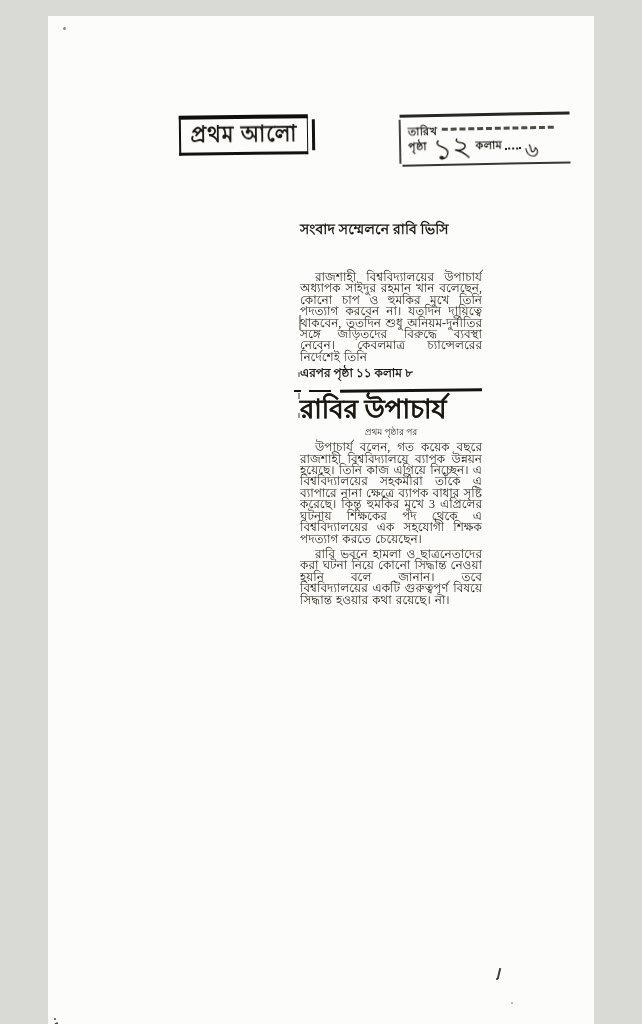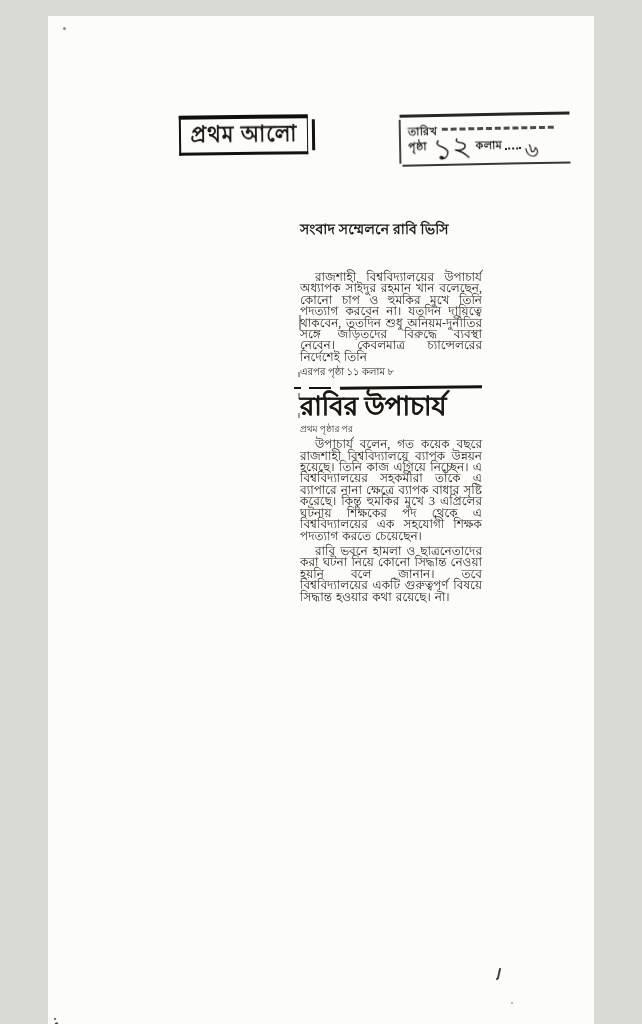--- a/index.html
+++ b/index.html
@@ -56,31 +56,31 @@
   }
   .byline{
     font-size:10.5px;font-weight:bold;filter:blur(0.35px);
     padding-bottom:3px;border-bottom:2px dotted #3a362e;width:156px;margin-bottom:3px;
   }
   .body{
     margin:2px 0 0;font-size:12px;line-height:11.4px;text-align:justify;
     text-indent:15px;color:#27231b;filter:blur(0.45px);word-spacing:1px;
   }
   .body + .body{margin-top:4px;}
-  .jump{font-size:10px;font-weight:normal;filter:blur(0.4px);margin-top:1px;}
+  .jump{font-size:12px;font-weight:bold;filter:blur(0.4px);margin-top:1px;}
   .section-rule{position:relative;height:8px;margin:3px 0 0;}
   .seg{position:absolute;background:#15130f;}
   .seg.s1{left:-6px;top:3px;width:7px;height:2px;}
   .seg.s2{left:9px;top:3px;width:22px;height:2px;}
   .seg.s3{left:40px;top:2px;width:142px;height:3px;transform:rotate(-0.7deg);}
   .cont-headline{
     margin:0;font-size:26px;line-height:29px;font-weight:700;
     filter:blur(0.3px);text-shadow:0 0 .5px rgba(20,18,12,.8);white-space:nowrap;
   }
-  .cont-from{font-size:9px;filter:blur(0.45px);margin-top:1px;color:#2b2720;}
+  .cont-from{font-size:9px;filter:blur(0.45px);margin-top:1px;color:#2b2720;text-align:center;}
   .carryover{font-size:9.8px;filter:blur(0.45px);color:#27231b;}
 
   
   .art{position:absolute;background:#1f1c16;}
   .art.a-tl{left:15px;top:11px;width:3px;height:3px;border-radius:50%;opacity:.5;}
   .art.a-right{left:576px;top:421px;width:2px;height:5px;border-radius:1px;opacity:.35;}
   .art.a-slash{left:450px;top:952px;width:2px;height:11px;transform:rotate(13deg);opacity:.85;}
   .art.a-slashdot{left:448px;top:962px;width:2px;height:2px;opacity:.7;}
   .art.a-dot{left:463px;top:986px;width:2px;height:2px;opacity:.3;}
   .art.a-bl{left:9px;top:1006px;width:3px;height:10px;transform:rotate(-32deg);opacity:.8;}

